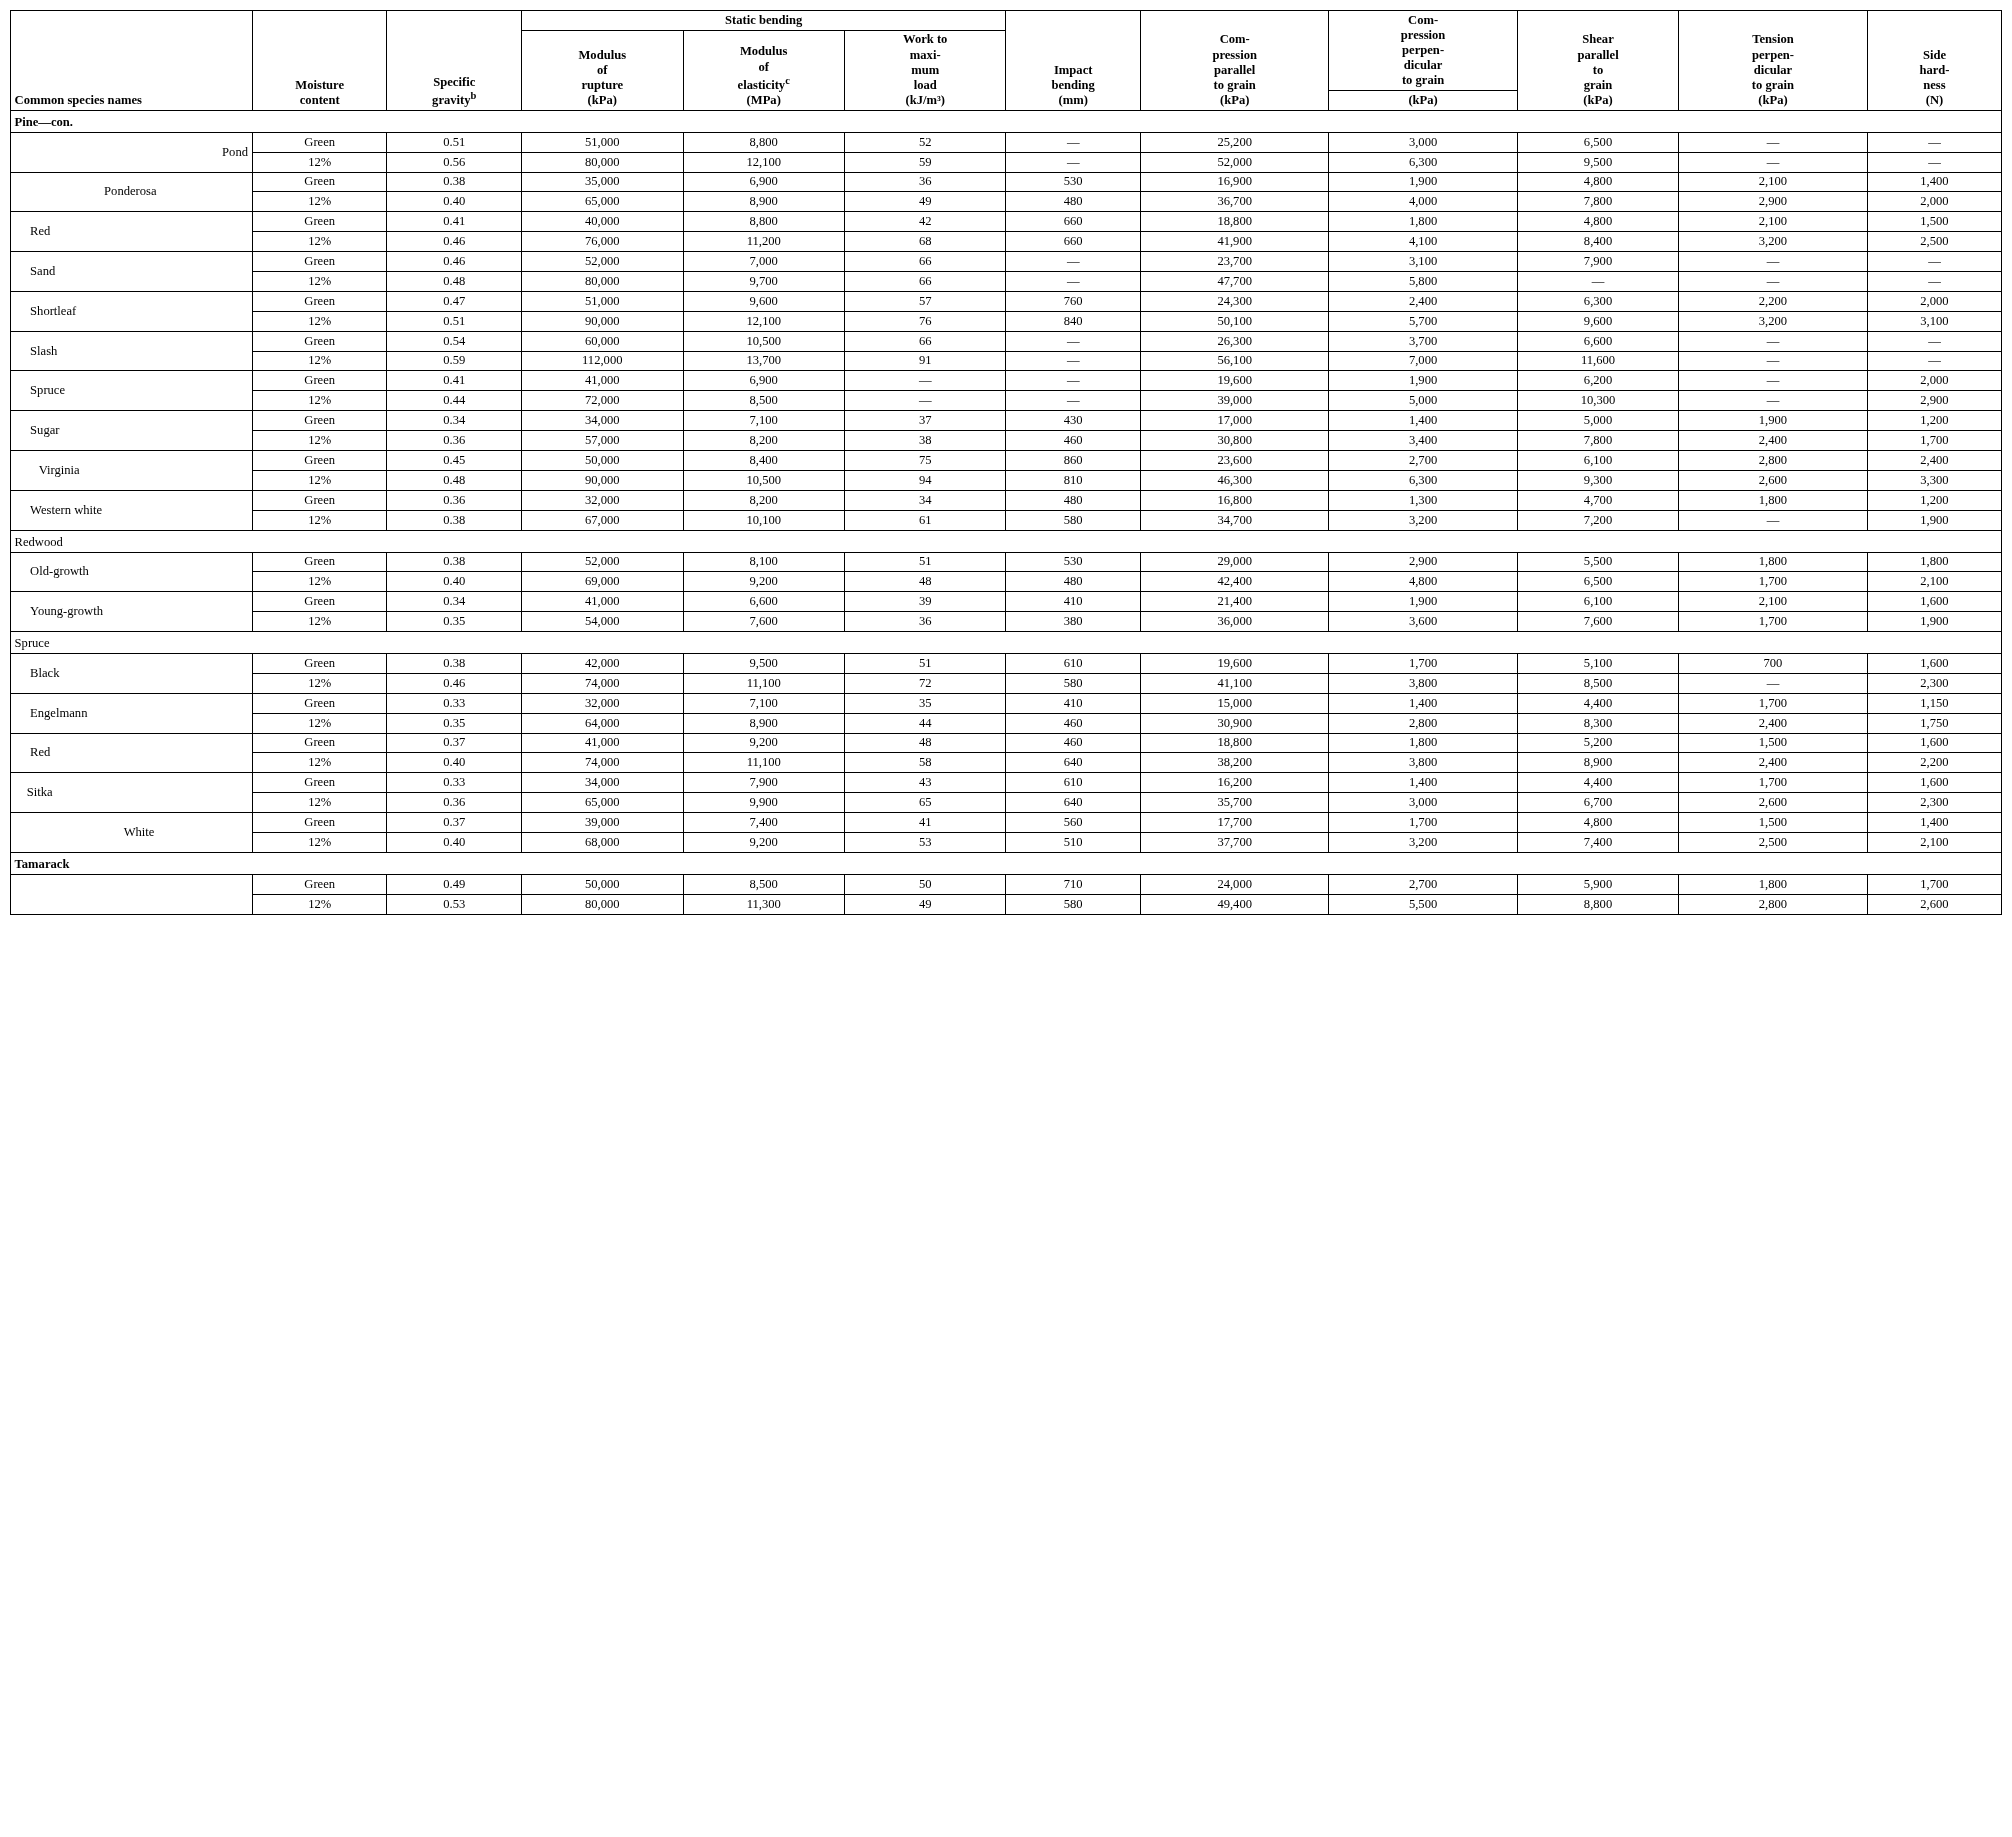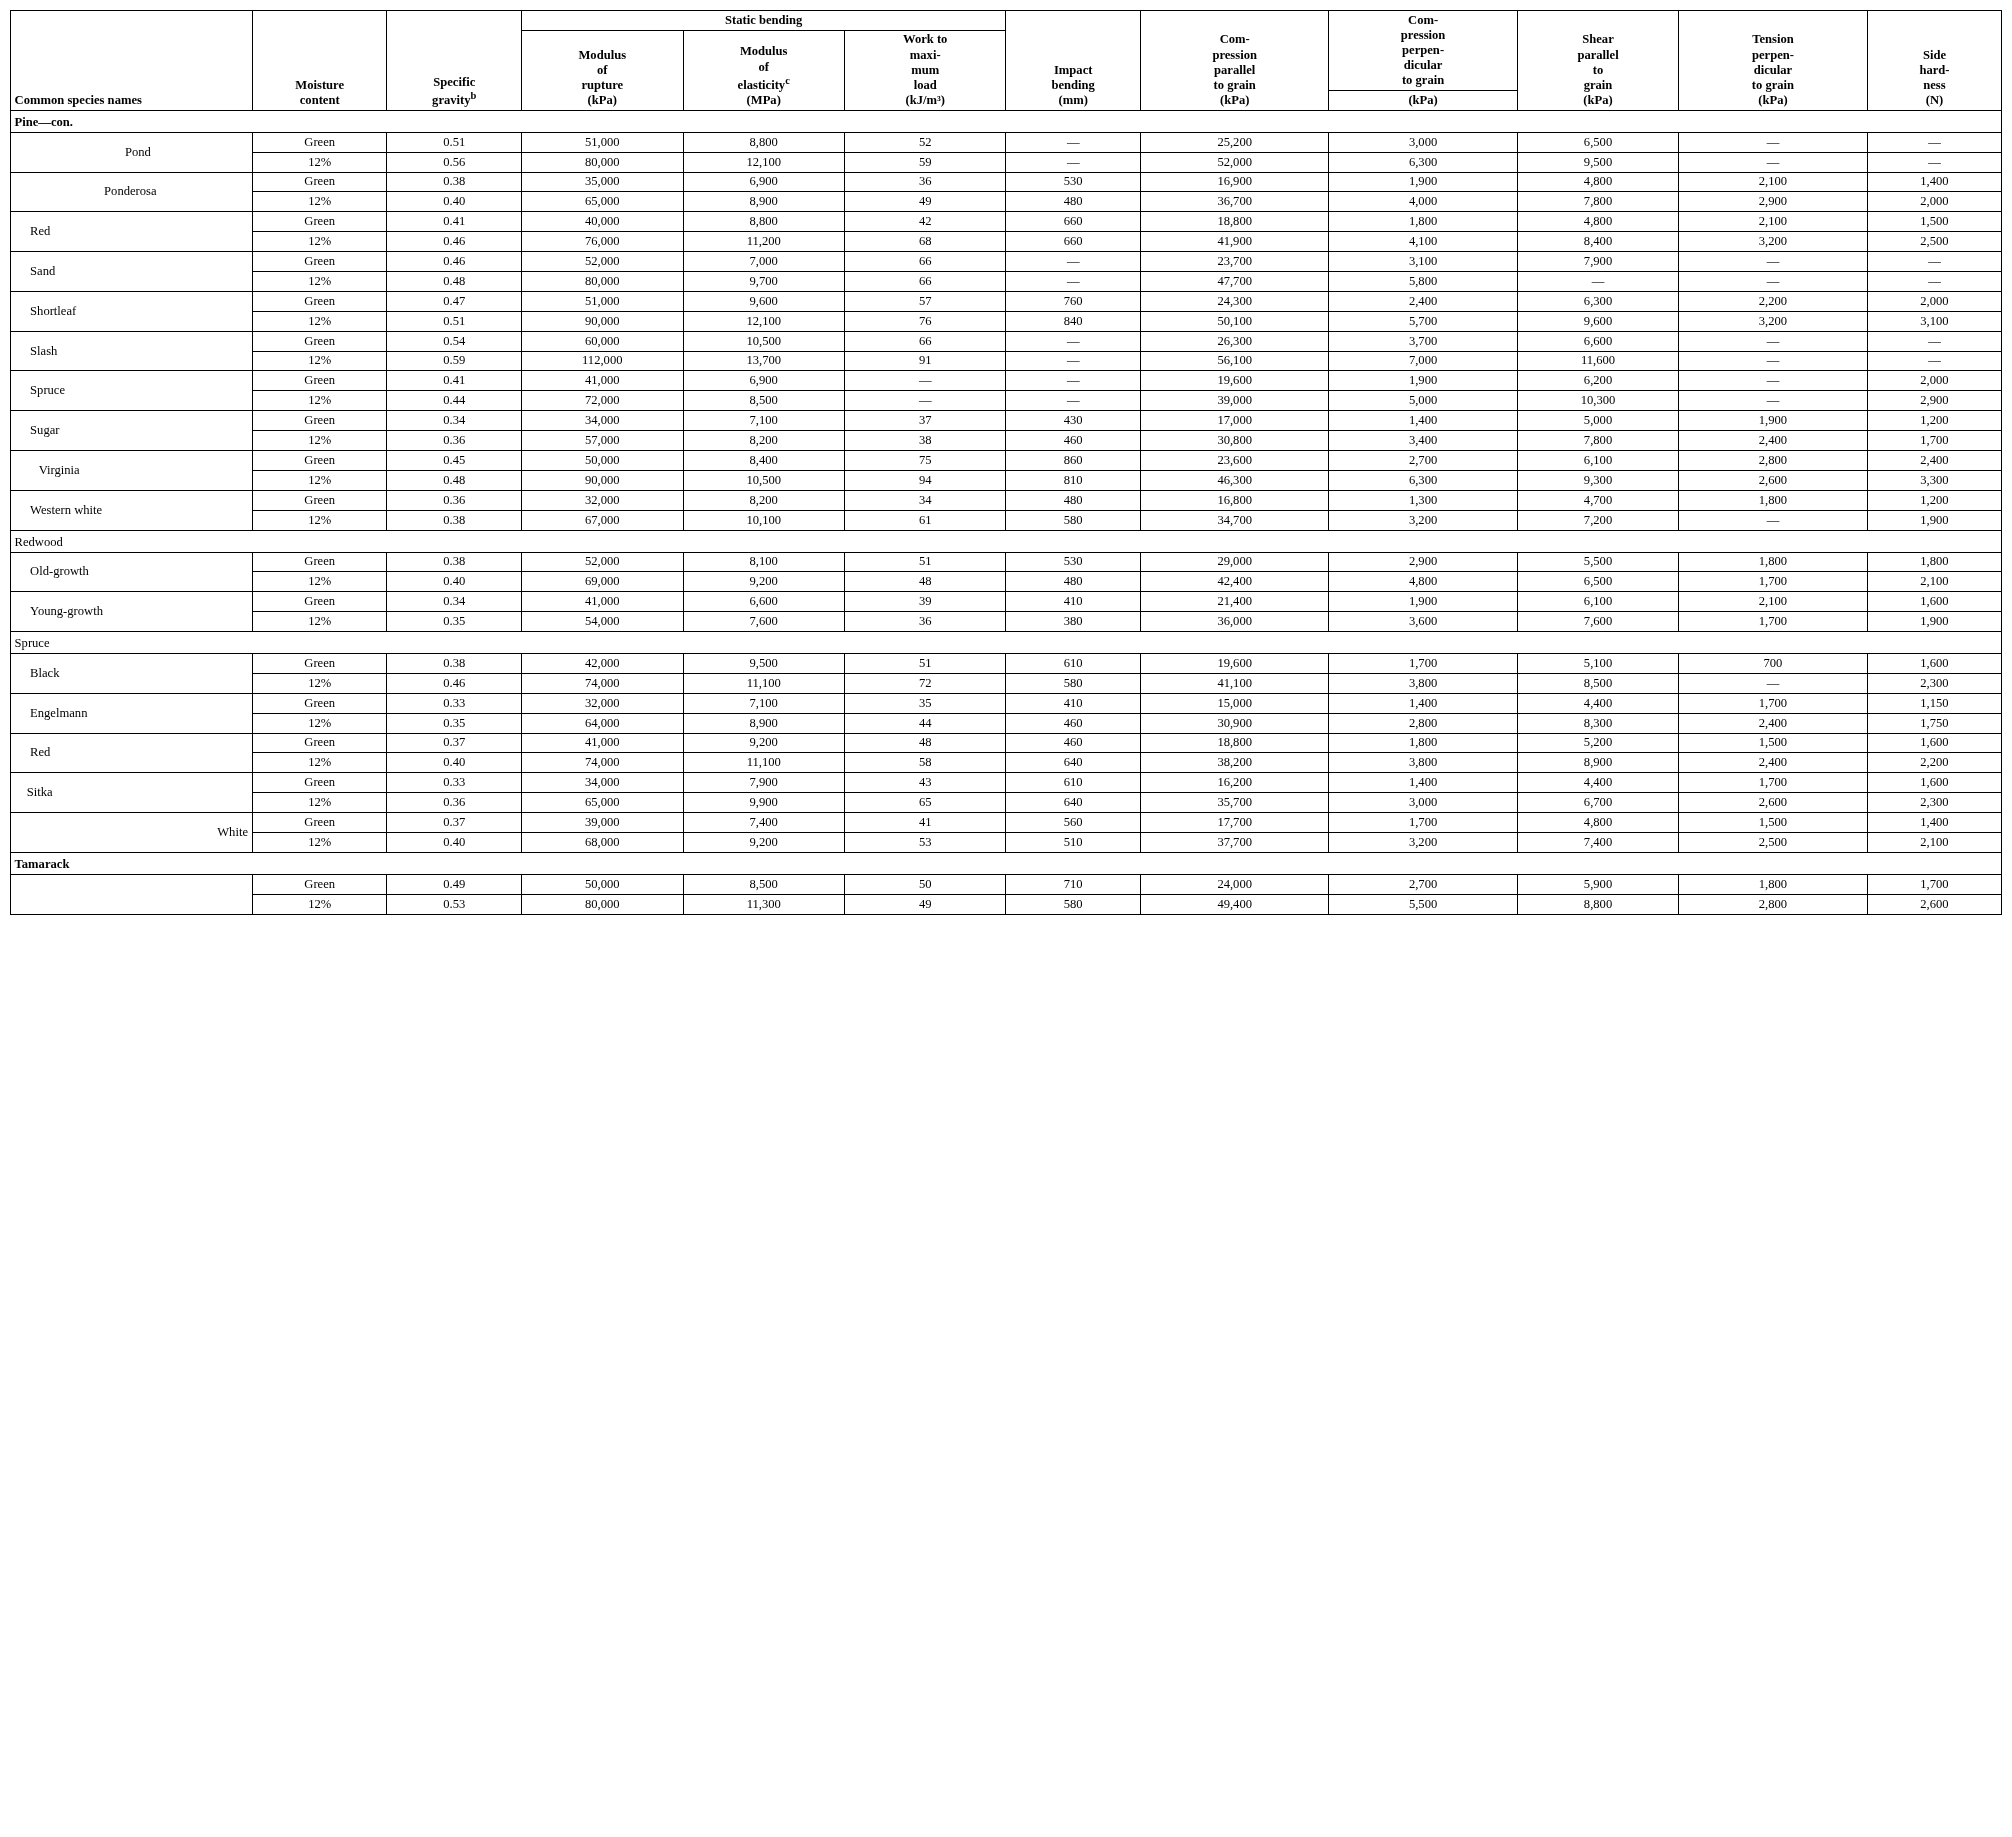--- a/index.html
+++ b/index.html
@@ -78,21 +78,21 @@
       </tr>
       <tr>
         <th style="vertical-align:bottom;">(kPa)</th>
       </tr>
     </thead>
     <tbody id="table-body">
     <tr>
           <td colspan="12" style="text-align: left; border-bottom: none; font-weight: bold; padding-top: 3.9px;">Pine—con.</td>
         </tr>
         <tr>
-          <td rowspan="2" style="text-align: center; padding-left: 17px; margin-left: 48px;">Pond</td>
+          <td rowspan="2" style="text-align: right; padding-left: 17px; margin-left: 48px;">Pond</td>
           <td>Green</td>
           <td>0.51</td>
           <td>51,000</td>
           <td>8,800</td>
           <td>52</td>
           <td>—</td>
           <td>25,200</td>
           <td>3,000</td>
           <td>6,500</td>
           <td>—</td>
@@ -516,21 +516,21 @@
           <td>9,900</td>
           <td>65</td>
           <td>640</td>
           <td>35,700</td>
           <td>3,000</td>
           <td>6,700</td>
           <td>2,600</td>
           <td>2,300</td>
         </tr>
         <tr>
-          <td rowspan="2" style="text-align: right; padding-left: 19.4px;">White</td>
+          <td rowspan="2" style="text-align: center; padding-left: 19.4px;">White</td>
           <td>Green</td>
           <td>0.37</td>
           <td>39,000</td>
           <td>7,400</td>
           <td>41</td>
           <td>560</td>
           <td>17,700</td>
           <td>1,700</td>
           <td>4,800</td>
           <td>1,500</td>

